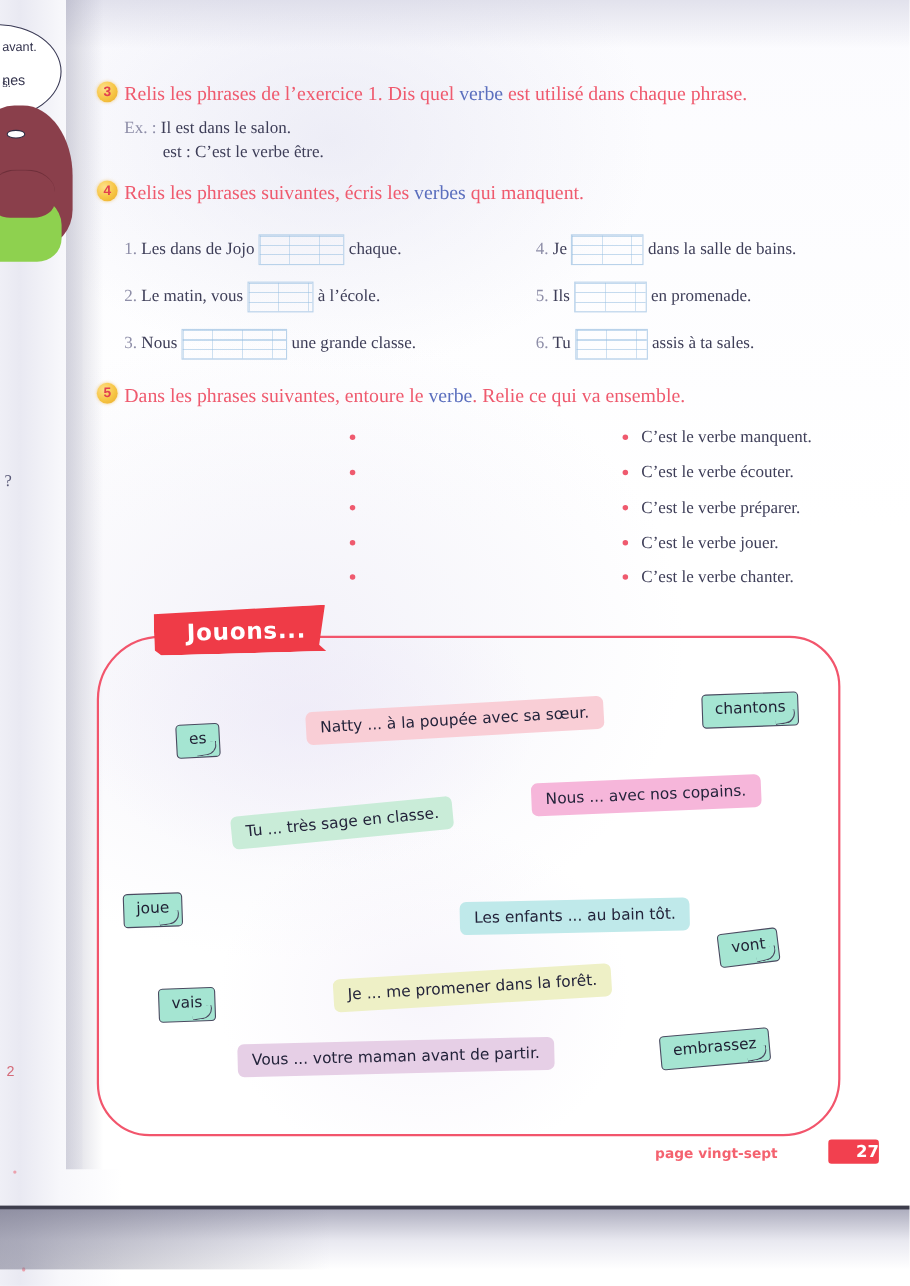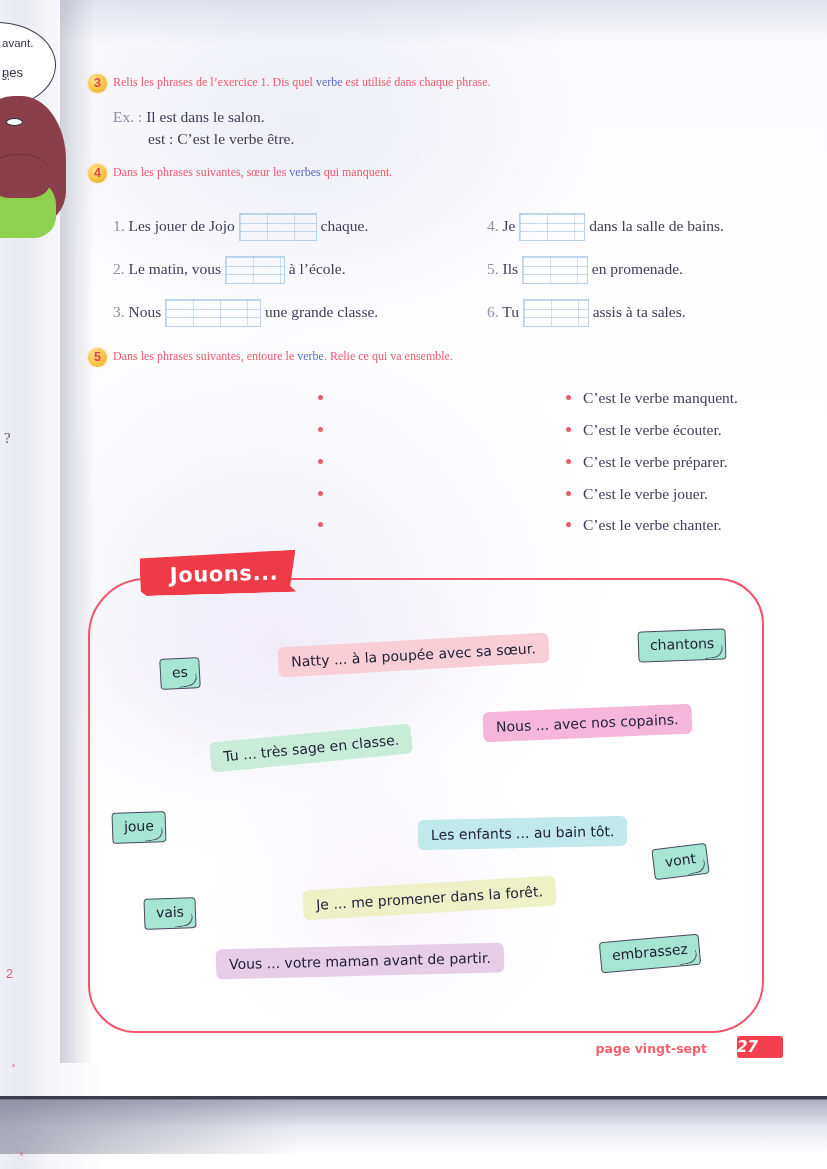--- a/index.html
+++ b/index.html
@@ -81,21 +81,21 @@
   
   .ex { position:absolute; }
   .badge {
     position:absolute; width:19px; height:19px; border-radius:50%;
     background:radial-gradient(circle at 36% 32%, #fde08a 0%, #f7c646 52%, #e9ab27 100%);
     color:#e2414f; font-family:"Liberation Sans", sans-serif;
     font-size:12.5px; font-weight:bold; text-align:center; line-height:19px;
     box-shadow:0 0 3px rgba(240,190,90,.75);
   }
   .inst {
-    position:absolute; font-size:12px; color:#ef5a6e; white-space:nowrap;text-align:right;
+    position:absolute; font-size:18px; color:#ef5a6e; white-space:nowrap;text-align:right;
   }
   .inst .blue { color:#5b6fbe; }
   .body-txt {
     position:absolute; font-size:15.5px; color:#3e3e58; white-space:nowrap;
   }
   .muted { color:#8e8ea8; }
 
   
   .ruled {
     display:inline-block; vertical-align:middle;
@@ -165,24 +165,24 @@
   }
 
   
   #footer { position:absolute; left:0; top:1036px; width:827px; height:30px; }
   .foot-txt {
     position:absolute; right:120px; top:5px;
     font-family:"DejaVu Sans", sans-serif; font-weight:bold;
     font-size:12.5px; color:#f4626f;
   }
   .foot-num {
-    position:absolute; right:44px; top:0px; width:46px; height:22px;
+    position:absolute; right:28px; top:0px; width:46px; height:22px;
     background:#f2404f; color:#ffffff;
     font-family:"DejaVu Sans", sans-serif; font-weight:bold; font-size:15px;
-    text-align:left; line-height:22px; border-radius:3px;font-style:italic;
+    text-align:right; line-height:22px; border-radius:3px;
   }
   #scan-shadow {
     position:absolute; left:0; top:1096px; width:827px; height:58px;
     background:linear-gradient(180deg,#3d3d4c 0px,#3d3d4c 3px,
       rgba(168,168,186,.92) 4px, rgba(214,214,228,.55) 55%, rgba(255,255,255,0) 100%);
   }
   #scan-shadow::after{
     content:""; position:absolute; left:0; top:3px; width:300px; height:55px;
     background:linear-gradient(90deg, rgba(120,120,140,.55), rgba(255,255,255,0));
   }
@@ -219,26 +219,26 @@
     <div class="body-txt" style="left:113px;top:108px;">
       <span class="muted">Ex. :</span>
       <span>Il est dans le salon.</span>
     </div>
     <div class="body-txt" style="left:148px;top:130px;">est : C’est le verbe être.</div>
   </div>
 
   <div class="ex" style="left:0;top:0;">
     <div class="badge" style="left:88px;top:164px;">4</div>
     <div class="inst" style="left:113px;top:165px;">
-      <span>Dans les phrases suivantes, sœur les </span><span class="blue">verbes</span><span> qui manquent.</span>
+      <span>Relis les phrases suivantes, écris les </span><span class="blue">verbes</span><span> qui manquent.</span>
     </div>
 
     <div class="body-txt" style="left:113px;top:213px;">
       <span class="muted">1.</span>
-      <span>Les jouer de Jojo</span>
+      <span>Les dans de Jojo</span>
       <span class="ruled" style="width:78px;height:28px;"></span>
       <span>chaque.</span>
     </div>
 
     <div class="body-txt" style="left:113px;top:256px;">
       <span class="muted">2.</span>
       <span>Le matin, vous</span>
       <span class="ruled" style="width:60px;height:28px;"></span>
       <span>à l’école.</span>
     </div>

